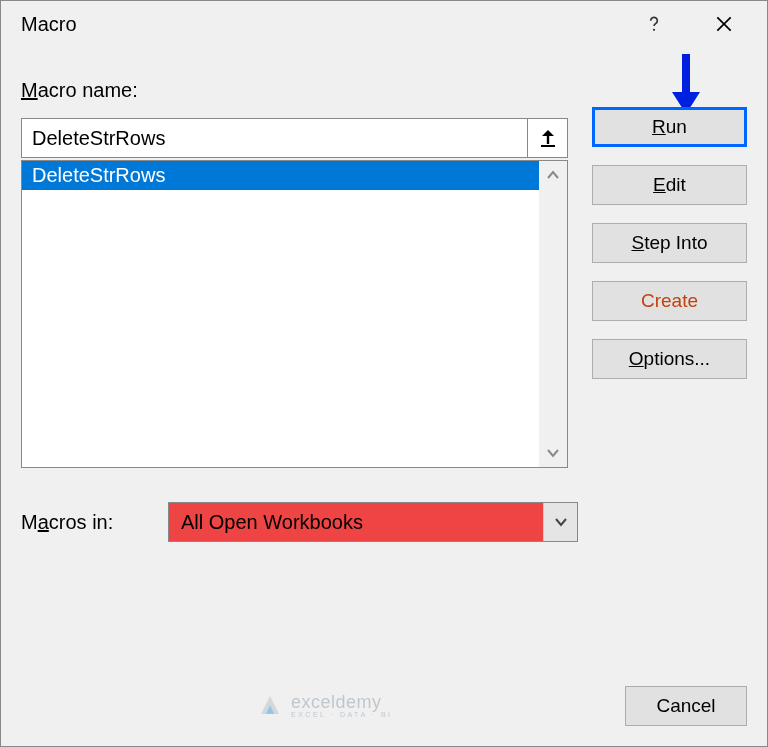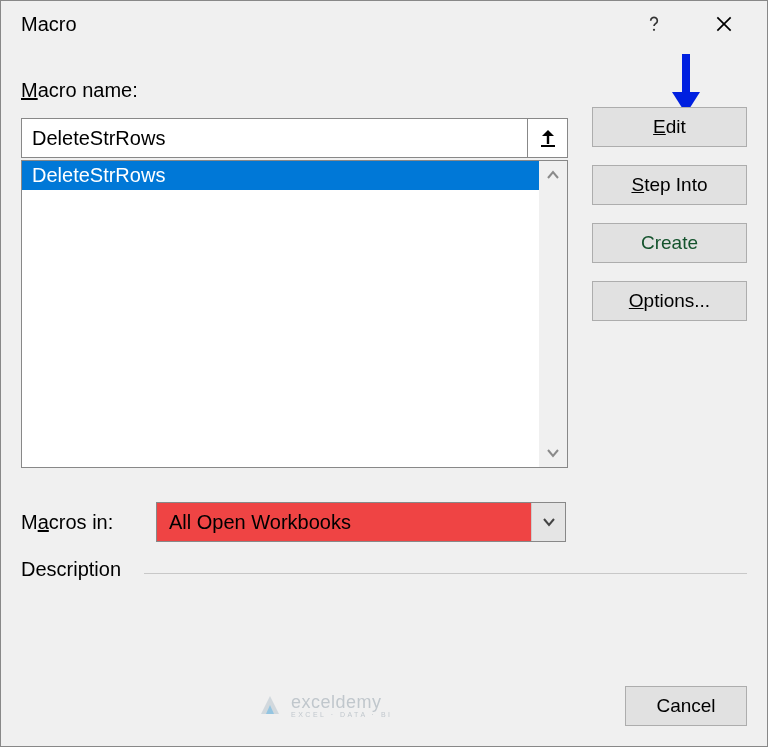--- a/index.html
+++ b/index.html
@@ -156,31 +156,31 @@
       cursor: pointer;
       text-align: center;
       display: flex;
       align-items: center;
       justify-content: center;
     }
     .btn.highlighted {
       border: 3px solid #0066ff;
     }
     .btn.disabled {
-      color: #14532d;
+      color: #c2410c;
       cursor: default;
     }
     .btn u {
       text-decoration: underline;
     }
     .row-mid {
       margin-top: 34px;
       display: flex;
       align-items: center;
-      gap: 20px;
+      gap: 32px;
     }
     .row-mid .label {
       margin-bottom: 0;
       width: 115px;
     }
     .combo {
       height: 40px;
       border: 1px solid #888;
       background: #ef4444;
       display: flex;
@@ -304,20 +304,23 @@
             <div class="scroll-btn">
               <svg width="12" height="12">
                   <polyline points="1,3 6,9 11,3" fill="none" stroke="#8a8a8a" stroke-width="2"></polyline>
                 </svg>
             </div>
           </div>
         </div>
       </div>
 
       <div class="right-col">
+        <div class="btn highlighted">
+            <span><u>R</u>un</span>
+          </div>
         <div class="btn">
             <span><u>E</u>dit</span>
           </div>
         <div class="btn">
             <span><u>S</u>tep Into</span>
           </div>
         <div class="btn disabled">
             <span>Create</span>
           </div>
         <div class="btn">
@@ -331,24 +334,20 @@
       <div class="combo">
         <div class="combo-text">All Open Workbooks</div>
         <div class="combo-arrow">
           <svg width="14" height="14">
               <polyline points="2,4 7,10 12,4" fill="none" stroke="#444" stroke-width="2"></polyline>
             </svg>
         </div>
       </div>
     </div>
 
-    <div class="row-desc">
-      <div class="label">Description</div>
-      <div class="desc-line"></div>
-    </div>
 
     <div class="watermark">
       <svg width="26" height="26">
         <polygon points="4,22 13,4 22,22" fill="#b9c6cf"></polygon>
         <polygon points="9,22 13,13 17,22" fill="#4aa3d6"></polygon>
       </svg>
       <div class="wm-text">
         <span class="wm-main">exceldemy</span>
         <span class="wm-sub">EXCEL · DATA · BI</span>
       </div>

